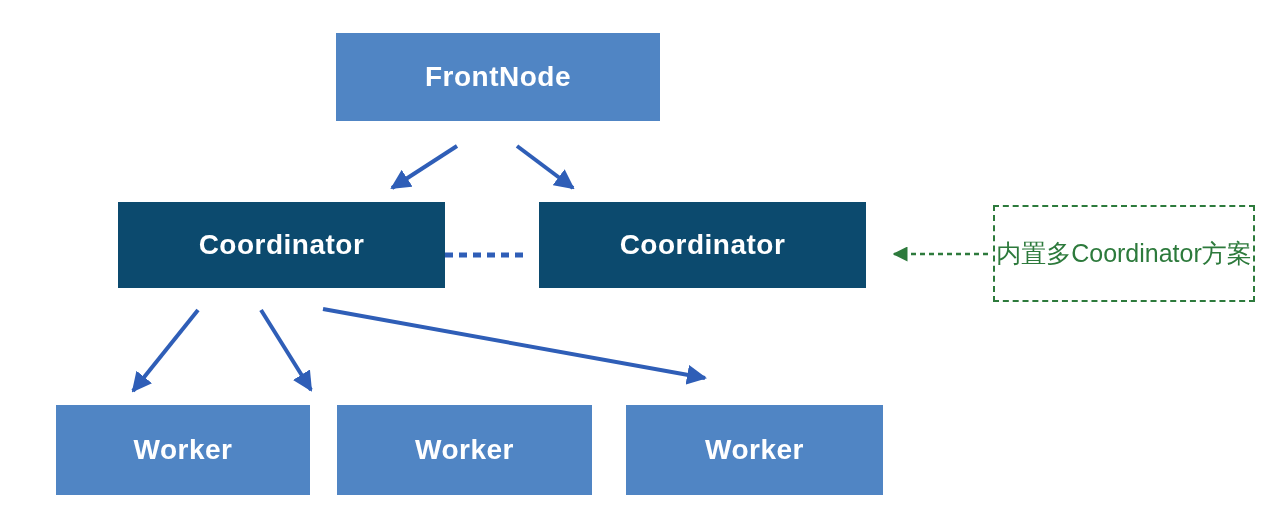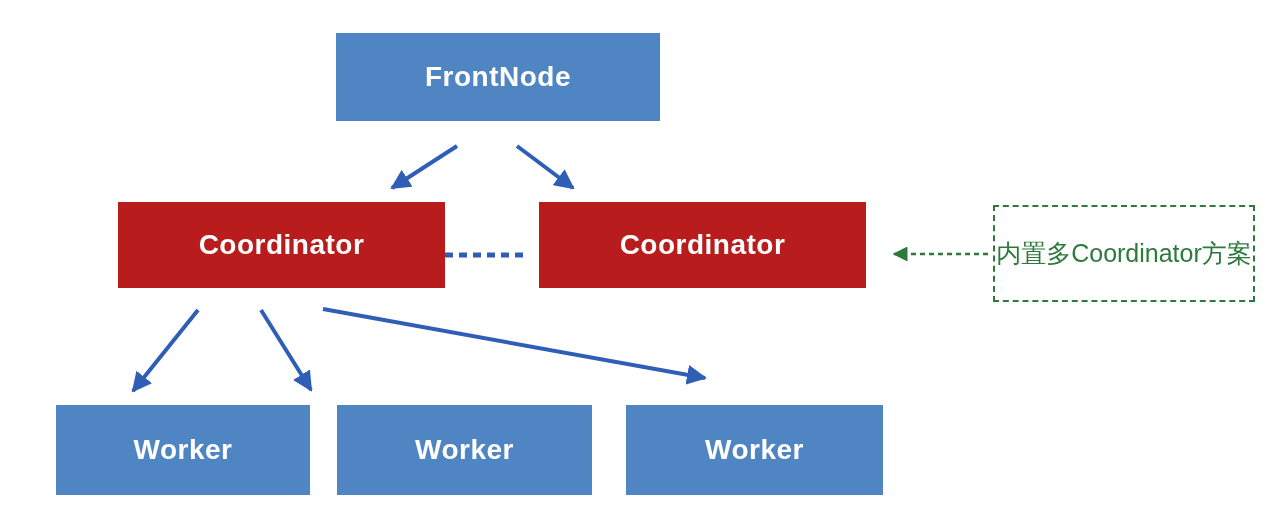--- a/index.html
+++ b/index.html
@@ -20,21 +20,21 @@
     display: flex;
     align-items: center;
     justify-content: center;
     color: #ffffff;
     font-size: 28px;
     font-weight: bold;
     letter-spacing: 0.5px;
     box-sizing: border-box;
   }
   .node-blue   { background: #5085C4; }
-  .node-orange { background: #b91c1c; }
+  .node-orange { background: #0c4a6e; }
 
   #frontnode         { left: 336px; top: 33px;  width: 324px; height: 88px; }
   #coordinator-left  { left: 118px; top: 202px; width: 327px; height: 86px; }
   #coordinator-right { left: 539px; top: 202px; width: 327px; height: 86px; }
   #worker-1          { left: 56px;  top: 405px; width: 254px; height: 90px; }
   #worker-2          { left: 337px; top: 405px; width: 255px; height: 90px; }
   #worker-3          { left: 626px; top: 405px; width: 257px; height: 90px; }
 
   .annotation-box {
     position: absolute;

